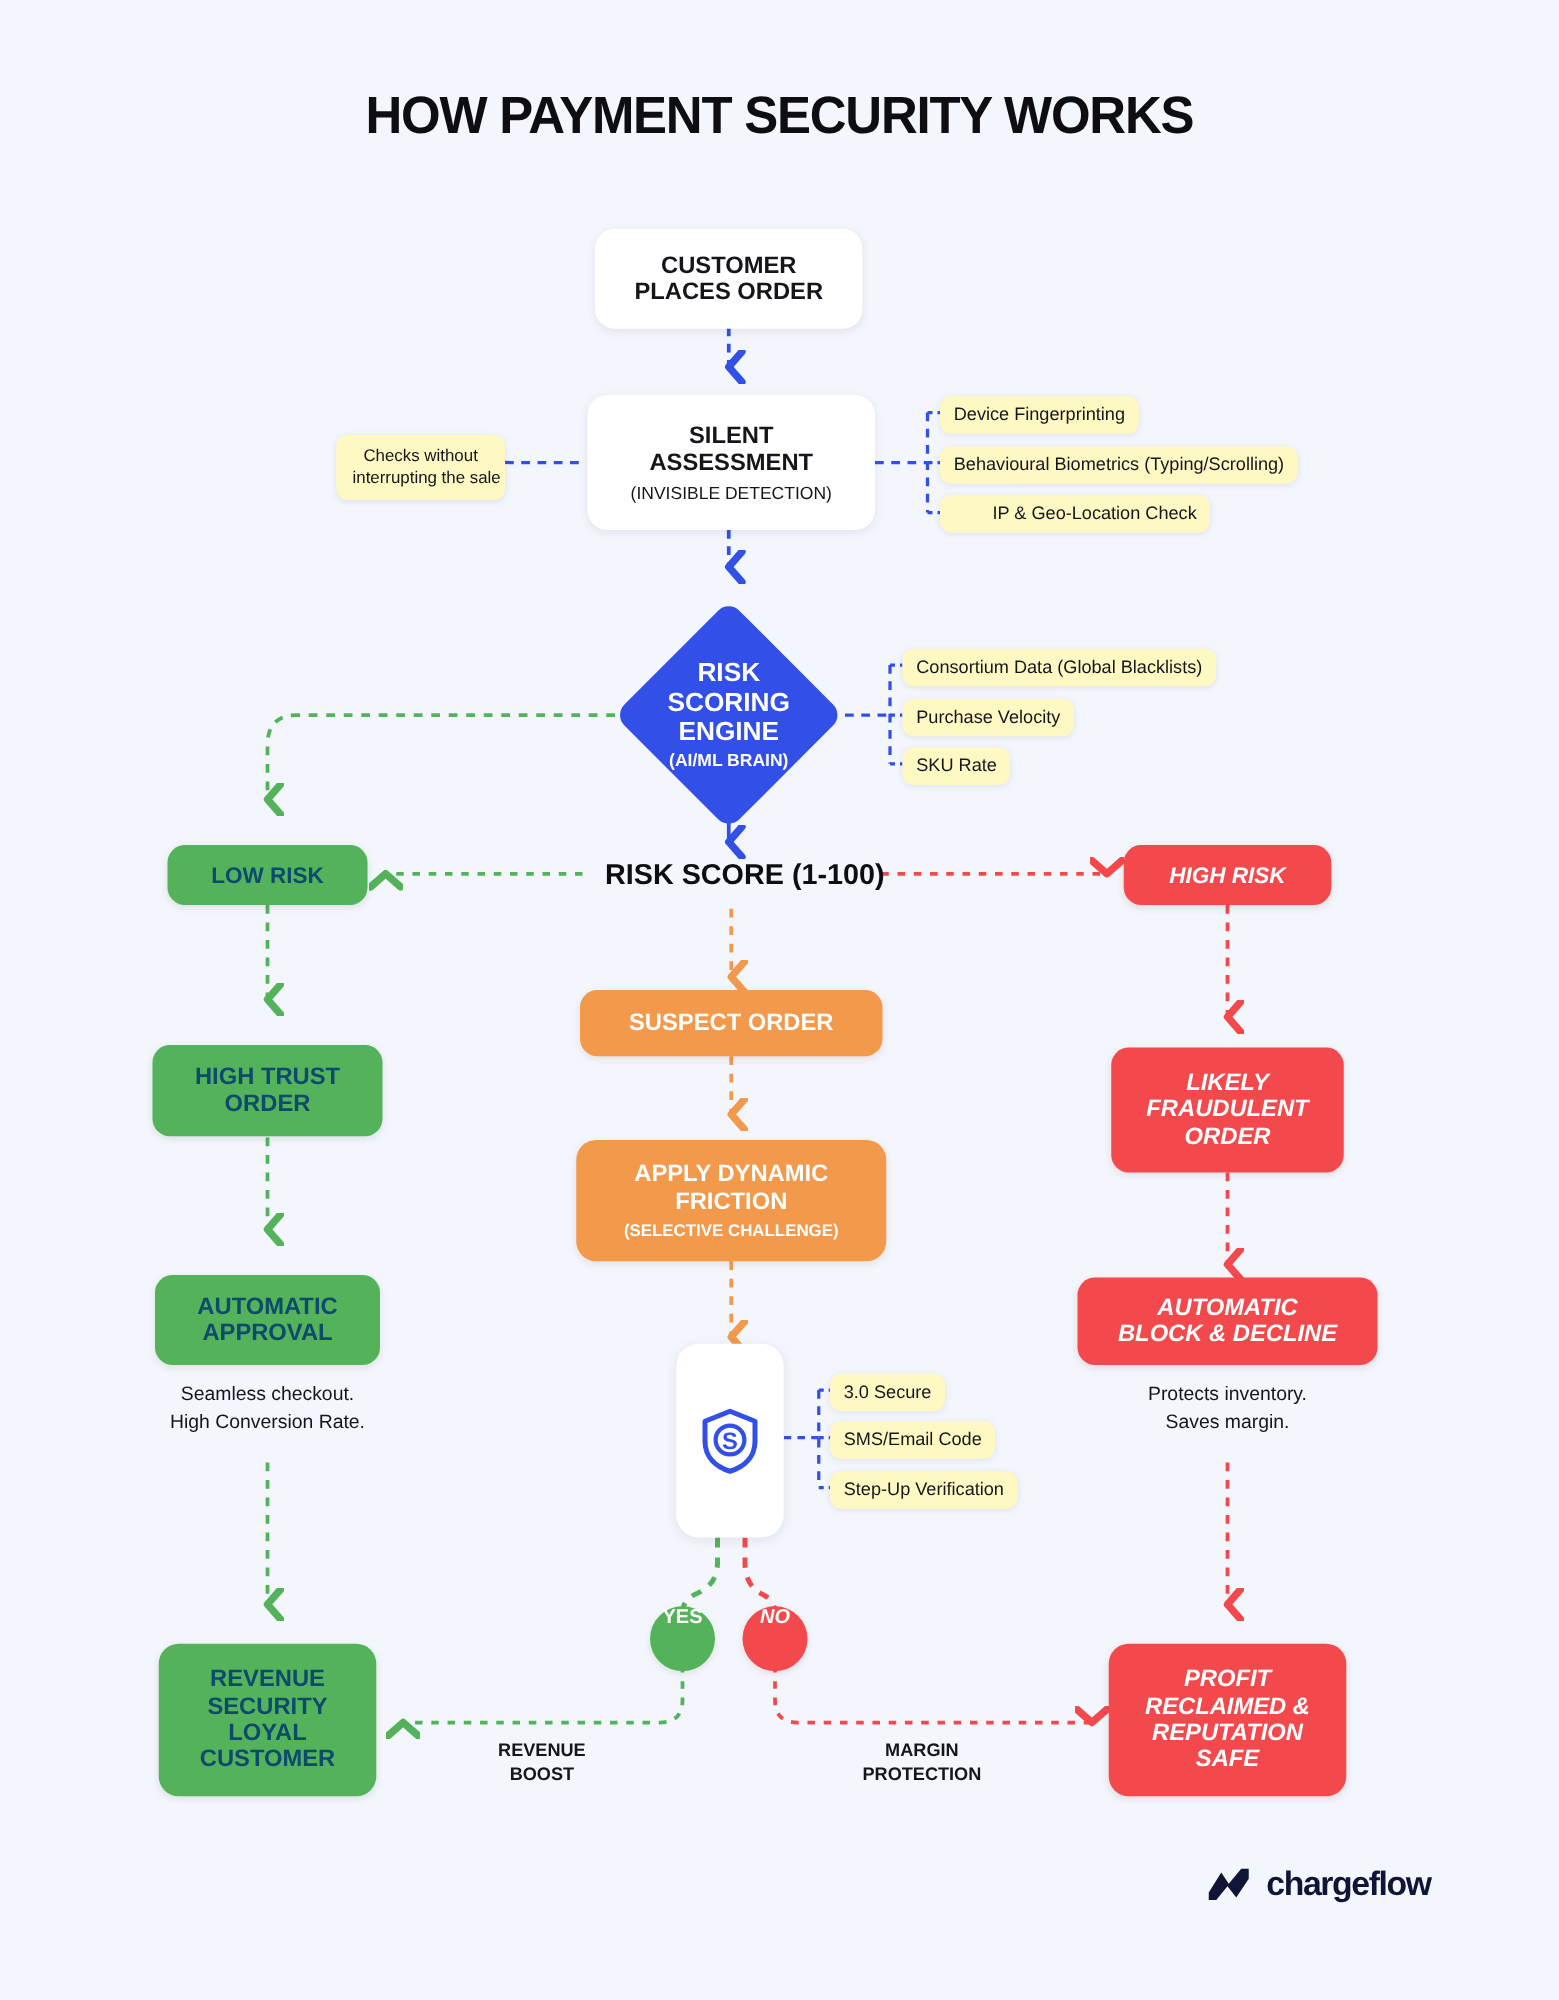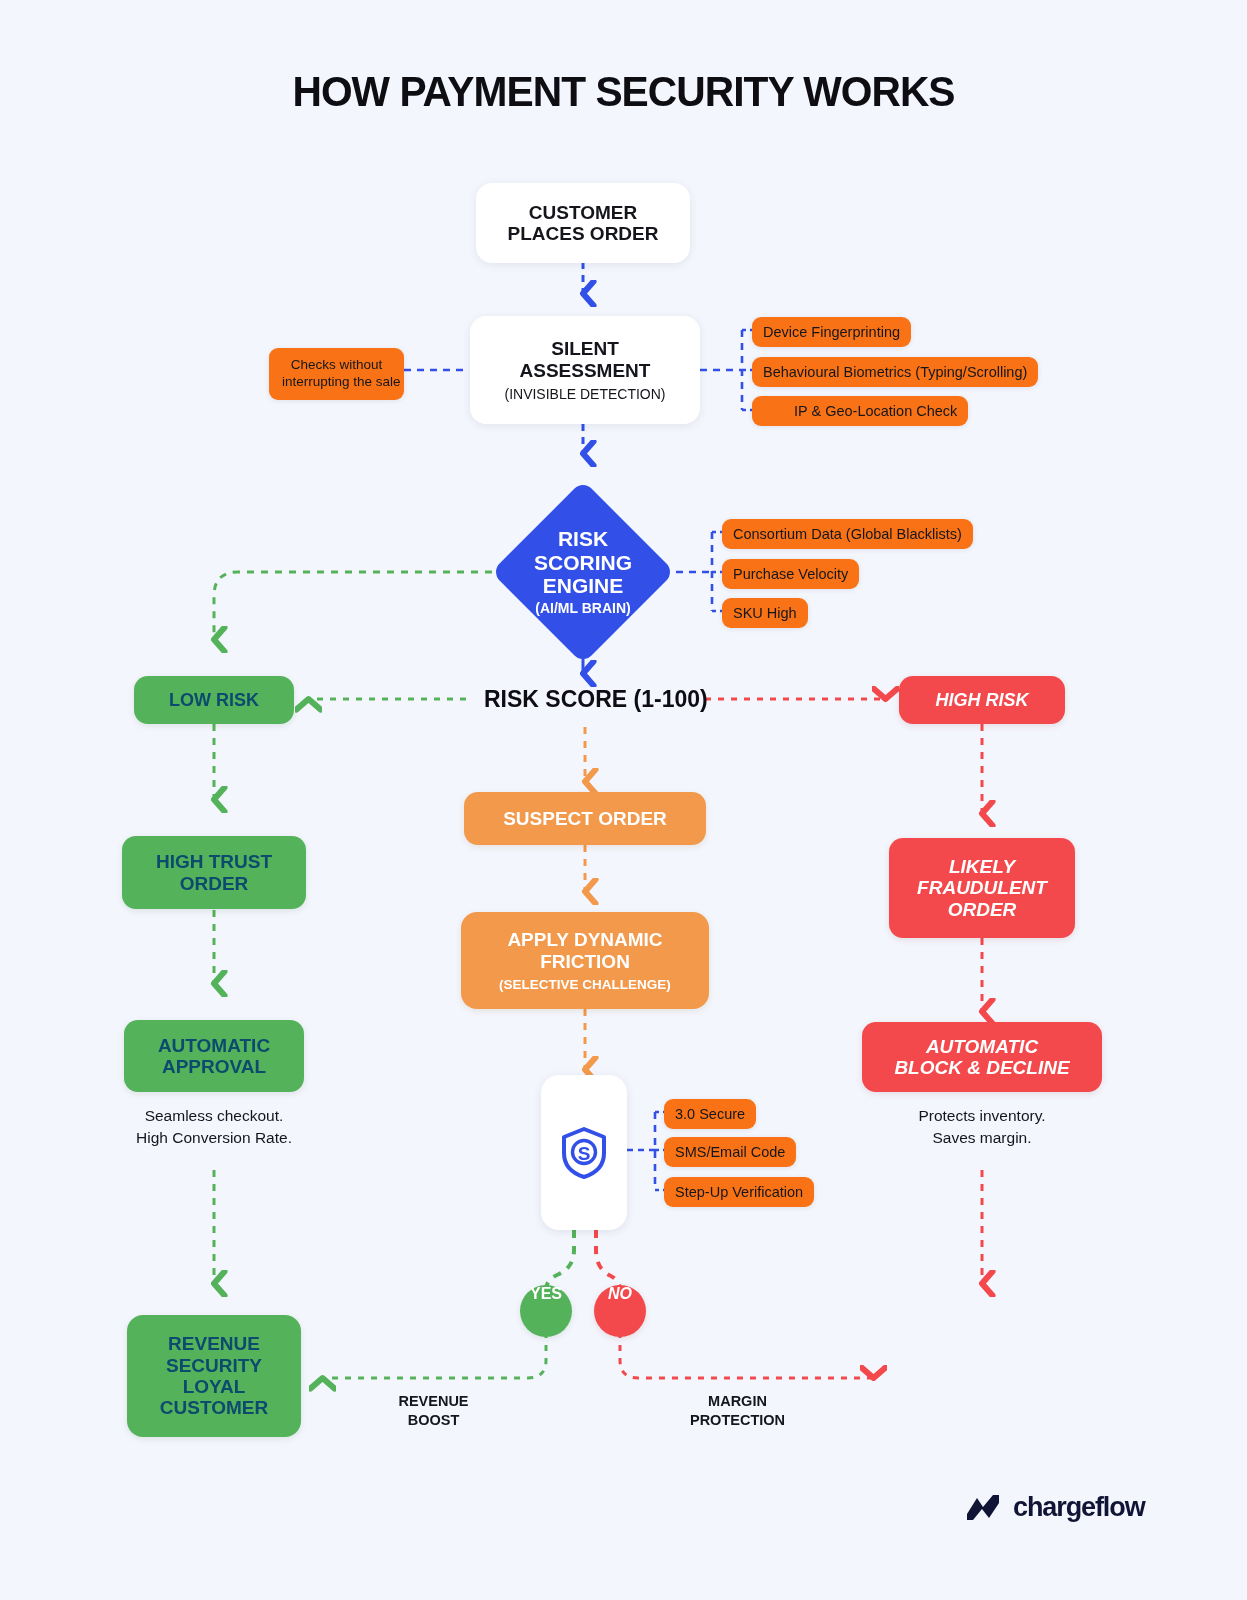--- a/index.html
+++ b/index.html
@@ -37,21 +37,21 @@
     box-shadow:0 2px 8px rgba(40,50,90,0.09);
     color:#15161c;
     border-radius:16px;
   }
   .green  { background:#54b35a; color:#0c4a6e; box-shadow:0 2px 6px rgba(40,90,50,.12); }
   .orange { background:#f2994c; color:#fff; box-shadow:0 2px 6px rgba(120,80,20,.12); }
   .red    { background:#f4494c; color:#fff; box-shadow:0 2px 6px rgba(120,30,30,.12);font-style:italic; }
 
   .pill {
     position:absolute;
-    background:#f97316;
+    background:#fef9c3;
     border-radius:9px;
     box-shadow:0 1px 5px rgba(40,50,90,.10);
     font-size:14.5px;
     color:#15161c;
     display:flex; align-items:center;
     padding:6px 11px;
     white-space:nowrap;
     line-height:1.25;
   }
   .pill.multi { display:block; text-align:center; padding:9px 13px; }
@@ -222,21 +222,21 @@
     </div>
   </div>
 
   <div class="pill" style="left:722px; top:519px;">
       <span>Consortium Data (Global Blacklists)</span>
     </div>
   <div class="pill" style="left:722px; top:559px;">
       <span>Purchase Velocity</span>
     </div>
   <div class="pill" style="left:722px; top:598px;">
-      <span>SKU High</span>
+      <span>SKU Rate</span>
     </div>
 
   <div class="score-label" style="left:484px; top:686px;">RISK SCORE (1-100)</div>
 
   <div class="node green" style="left:134px; top:676px; width:160px; height:48px; font-size:18px;">
     <div class="l1">LOW RISK</div>
   </div>
 
   <div class="node red" style="left:899px; top:676px; width:166px; height:48px; font-size:18px;">
     <div class="l1">HIGH RISK</div>
@@ -313,20 +313,26 @@
   <div class="node red" style="left:862px; top:1022px; width:240px; height:70px;">
     <div class="l1" style="font-size:19px;">AUTOMATIC</div>
     <div class="l1" style="font-size:19px;">BLOCK &amp; DECLINE</div>
   </div>
 
   <div class="caption" style="left:862px; top:1105px; width:240px;">
     <div>Protects inventory.</div>
     <div>Saves margin.</div>
   </div>
 
+  <div class="node red" style="left:887px; top:1315px; width:190px; height:122px; border-radius:16px;">
+    <div class="l1" style="font-size:19px;">PROFIT</div>
+    <div class="l1" style="font-size:19px;">RECLAIMED &amp;</div>
+    <div class="l1" style="font-size:19px;">REPUTATION</div>
+    <div class="l1" style="font-size:19px;">SAFE</div>
+  </div>
 
   <div class="edge-label" style="left:660px; top:1392px; width:155px;">
     <div>MARGIN</div>
     <div>PROTECTION</div>
   </div>
 
   <div class="logo" style="left:963px; top:1490px;">
     <svg width="40" height="34" viewBox="0 0 40 34">
       <path d="M4 24 L14 8 L20 17 L30 5 L36 5 L36 13 L26 28 L19 19 L10 30 L4 30 Z" fill="#111535"></path>
     </svg>

